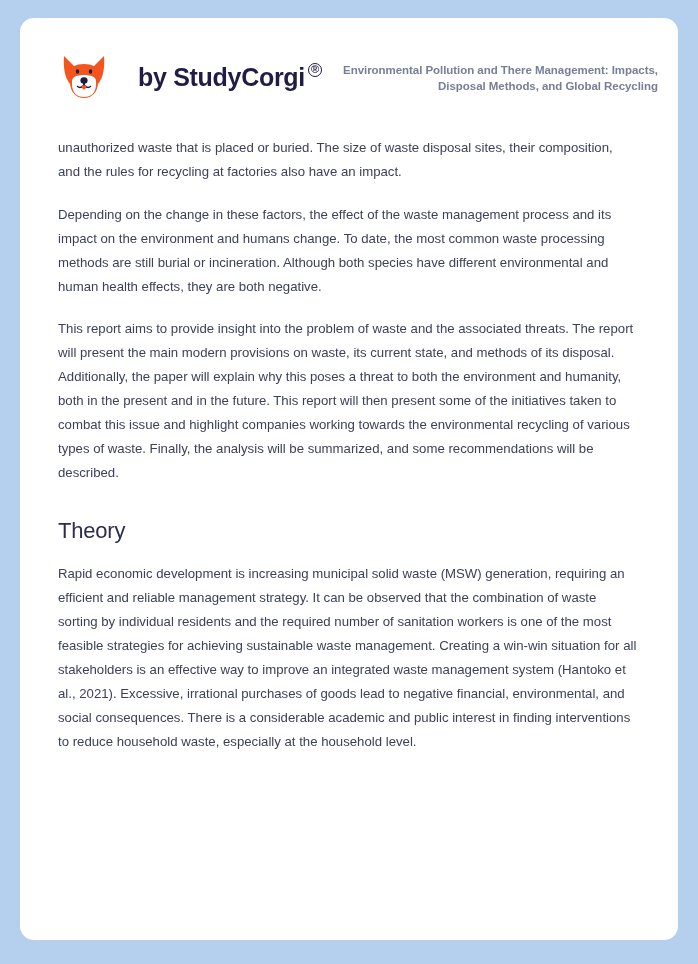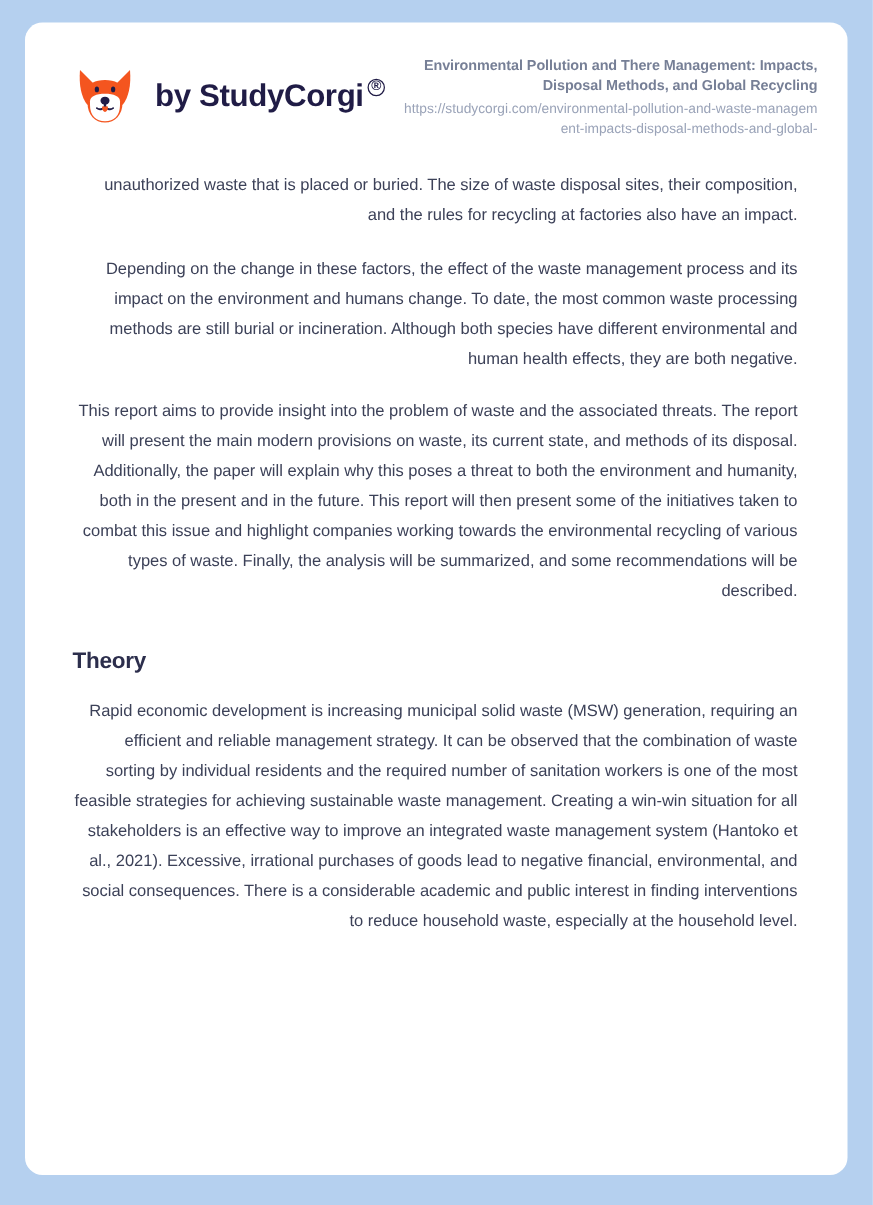--- a/index.html
+++ b/index.html
@@ -29,21 +29,21 @@
     position:relative;
     height:118px;
     padding:0 24px 0 38px;
     display:flex;
     align-items:center;
     justify-content:space-between;
   }
   .brand-block {
     display:flex;
     align-items:center;
-    gap:14px;
+    gap:28px;
     flex-shrink:0;
   }
   .corgi-logo { width:52px; height:52px; display:block; flex-shrink:0; }
   .wordmark {
     display:flex;
     align-items:flex-start;
     color:#201c46;
     font-size:25px;
     font-weight:bold;
     letter-spacing:-0.3px;
@@ -87,27 +87,27 @@
 
   
   .doc-body {
     padding:0 40px 0 38px;
   }
   .doc-paragraph {
     color:#3c4158;
     font-size:13.2px;
     line-height:23.9px;
     margin-bottom:19px;
-    text-align:right;
+    text-align:left;
   }
   .doc-paragraph:last-child { margin-bottom:0; }
   .section-heading {
     color:#2c2e4c;
-    font-size:18px;
-    font-weight:bold;
+    font-size:22px;
+    font-weight:normal;
     line-height:1.3;
     margin-top:32px;
     margin-bottom:17px;
     letter-spacing:-0.2px;
   }
 </style>
 </head>
 <body>
 
 <div class="page-canvas">
@@ -141,21 +141,20 @@
           </svg>
         </span>
         <span class="wordmark">
           <span>by StudyCorgi</span>
           <span class="wordmark-reg">®</span>
         </span>
       </div>
 
       <div class="header-meta">
         <div class="header-title">Environmental Pollution and There Management: Impacts, Disposal Methods, and Global Recycling</div>
-        <div class="header-url">https://studycorgi.com/environmental-pollution-and-waste-management-impacts-disposal-methods-and-global-</div>
       </div>
 
     </div>
 
     <div class="doc-body">
         <p class="doc-paragraph">unauthorized waste that is placed or buried. The size of waste disposal sites, their composition, and the rules for recycling at factories also have an impact.</p>
         <p class="doc-paragraph">Depending on the change in these factors, the effect of the waste management process and its impact on the environment and humans change. To date, the most common waste processing methods are still burial or incineration. Although both species have different environmental and human health effects, they are both negative.</p>
         <p class="doc-paragraph">This report aims to provide insight into the problem of waste and the associated threats. The report will present the main modern provisions on waste, its current state, and methods of its disposal. Additionally, the paper will explain why this poses a threat to both the environment and humanity, both in the present and in the future. This report will then present some of the initiatives taken to combat this issue and highlight companies working towards the environmental recycling of various types of waste. Finally, the analysis will be summarized, and some recommendations will be described.</p>
         <h2 class="section-heading">Theory</h2>
         <p class="doc-paragraph">Rapid economic development is increasing municipal solid waste (MSW) generation, requiring an efficient and reliable management strategy. It can be observed that the combination of waste sorting by individual residents and the required number of sanitation workers is one of the most feasible strategies for achieving sustainable waste management. Creating a win-win situation for all stakeholders is an effective way to improve an integrated waste management system (Hantoko et al., 2021). Excessive, irrational purchases of goods lead to negative financial, environmental, and social consequences. There is a considerable academic and public interest in finding interventions to reduce household waste, especially at the household level.</p>

